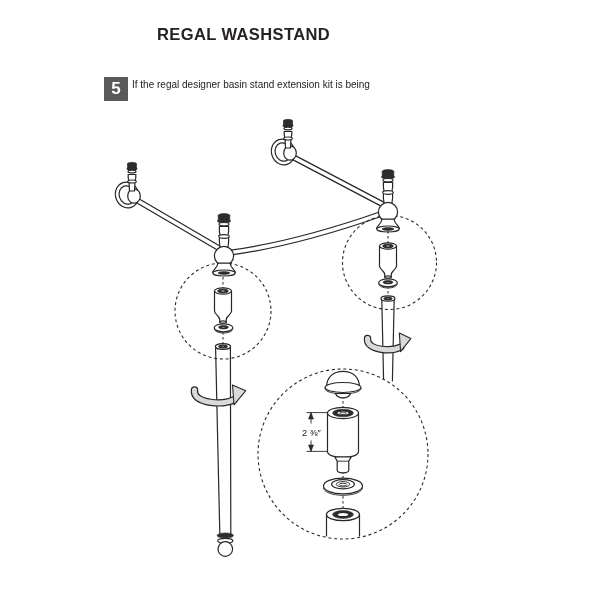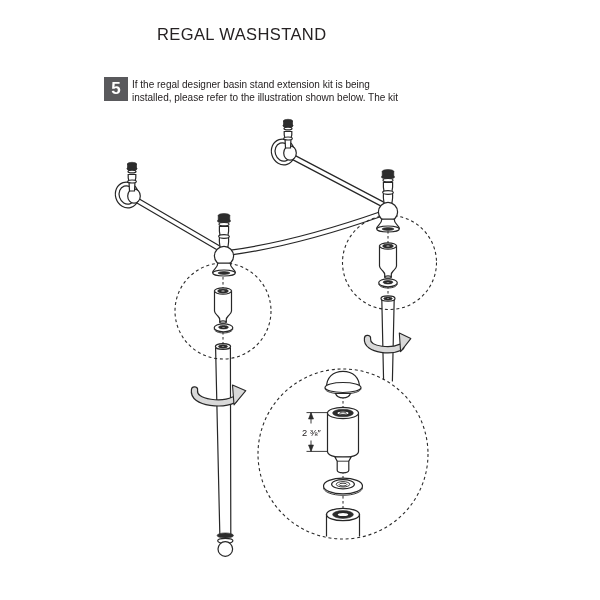--- a/index.html
+++ b/index.html
@@ -2,21 +2,21 @@
 <html><head>
 <meta charset="utf-8">
 <style>
   html,body { margin:0; padding:0; background:#ffffff; }
   .page {
     position:relative; width:600px; height:600px; background:#ffffff;
     font-family:"Liberation Sans", sans-serif; overflow:hidden;
   }
   .title {
     position:absolute; left:157px; top:25px; margin:0;
-    font-size:16.5px; font-weight:400; letter-spacing:0.4px; color:#262223;
+    font-size:16.5px; font-weight:700; letter-spacing:0.4px; color:#262223;
   }
   .step-row { position:absolute; left:104px; top:77px; display:flex; }
   .step-badge {
     width:24px; height:24px; background:#59595c; color:#ffffff;
     font-size:17px; font-weight:bold; display:flex; align-items:center;
     justify-content:center; flex:0 0 auto;
   }
   .step-text { margin-left:4px; padding-top:1px; color:#262223;
     font-size:10px; line-height:13.4px; }
   .step-text .line { white-space:nowrap; }
@@ -41,21 +41,20 @@
 <body>
 
 <div class="page">
 
   <h1 class="title">REGAL WASHSTAND</h1>
 
   <div class="step-row">
     <div class="step-badge">5</div>
     <div class="step-text">
       <div class="line">If the regal designer basin stand extension kit is being</div>
-      <div class="line">installed, please refer to the illustration shown below. The kit</div>
     </div>
   </div>
 
   <svg class="illustration" viewBox="0 0 600 600">
     <defs>
       <clipPath id="detailClip">
           <circle cx="343" cy="454" r="84"></circle>
         </clipPath>
 
       <g id="junction">

